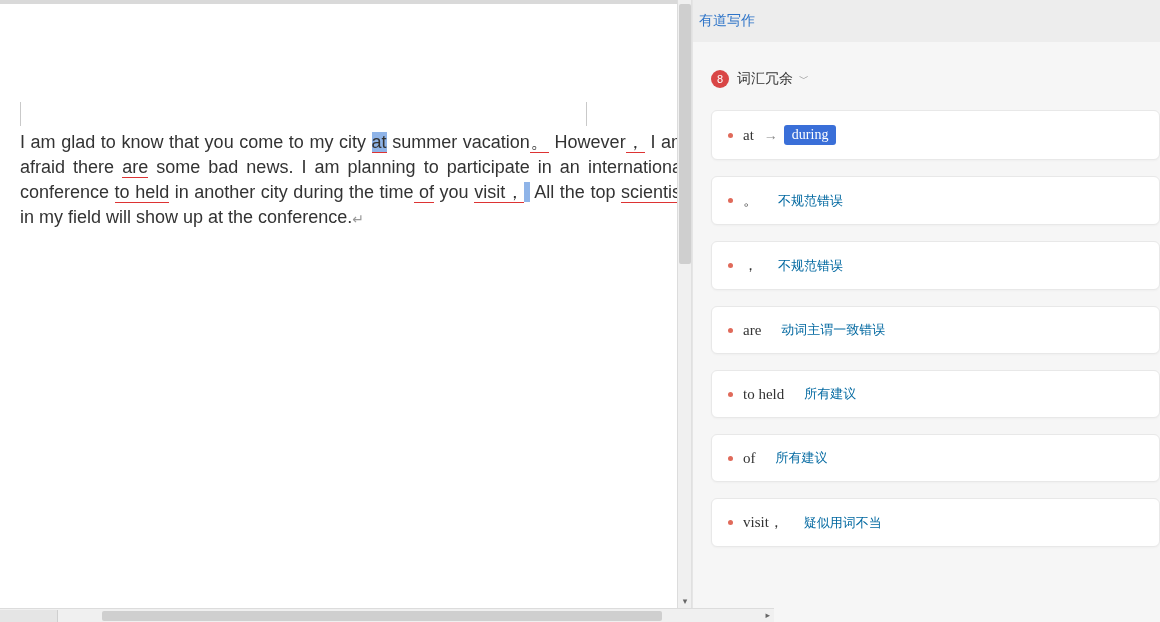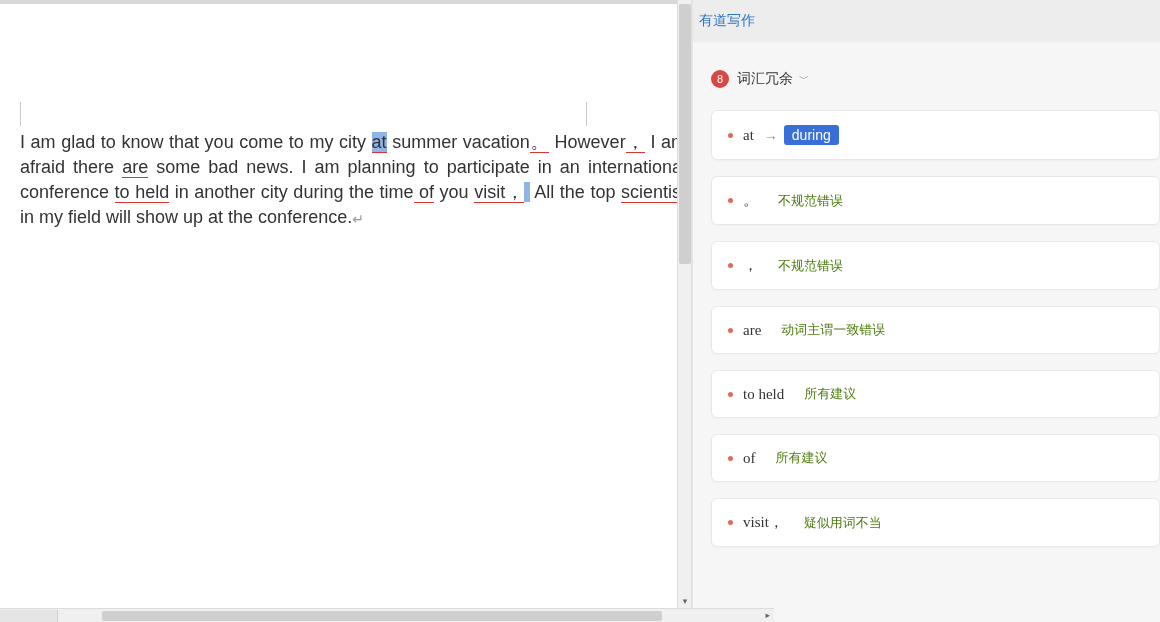--- a/index.html
+++ b/index.html
@@ -175,28 +175,28 @@
     margin-right: 10px;
   }
   .arrow {
     color: #888;
     margin: 0 6px 0 0;
     font-size: 14px;
   }
   .sugg-pill {
     background: #3a6fd8;
     color: #fff;
-    font-family: Liberation Sans, sans-serif;
+    font-family: Liberation Serif, serif;
     font-size: 14px;
     padding: 2px 8px;
     border-radius: 3px;
     text-align: right;
   }
   .desc {
-    color: #4d7c0f;
+    color: #0369a1;
     font-size: 13px;
     margin-left: 10px;
   }
   .card-detail {
     color: #6b6b6b;
     font-size: 13px;
     margin-top: 10px;
     line-height: 1.5;
   }
   .b1 { font-family: "SimSun", serif; }

